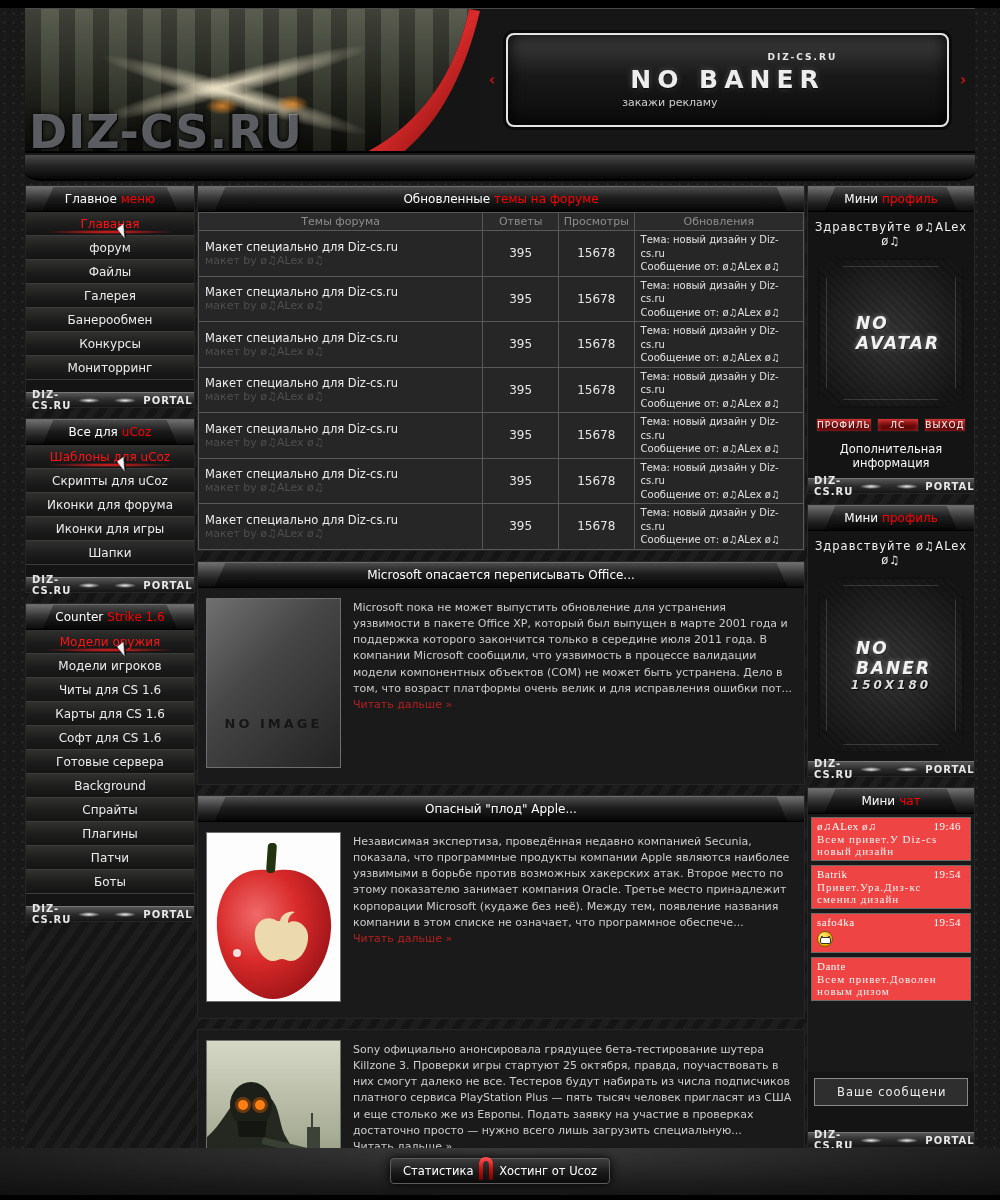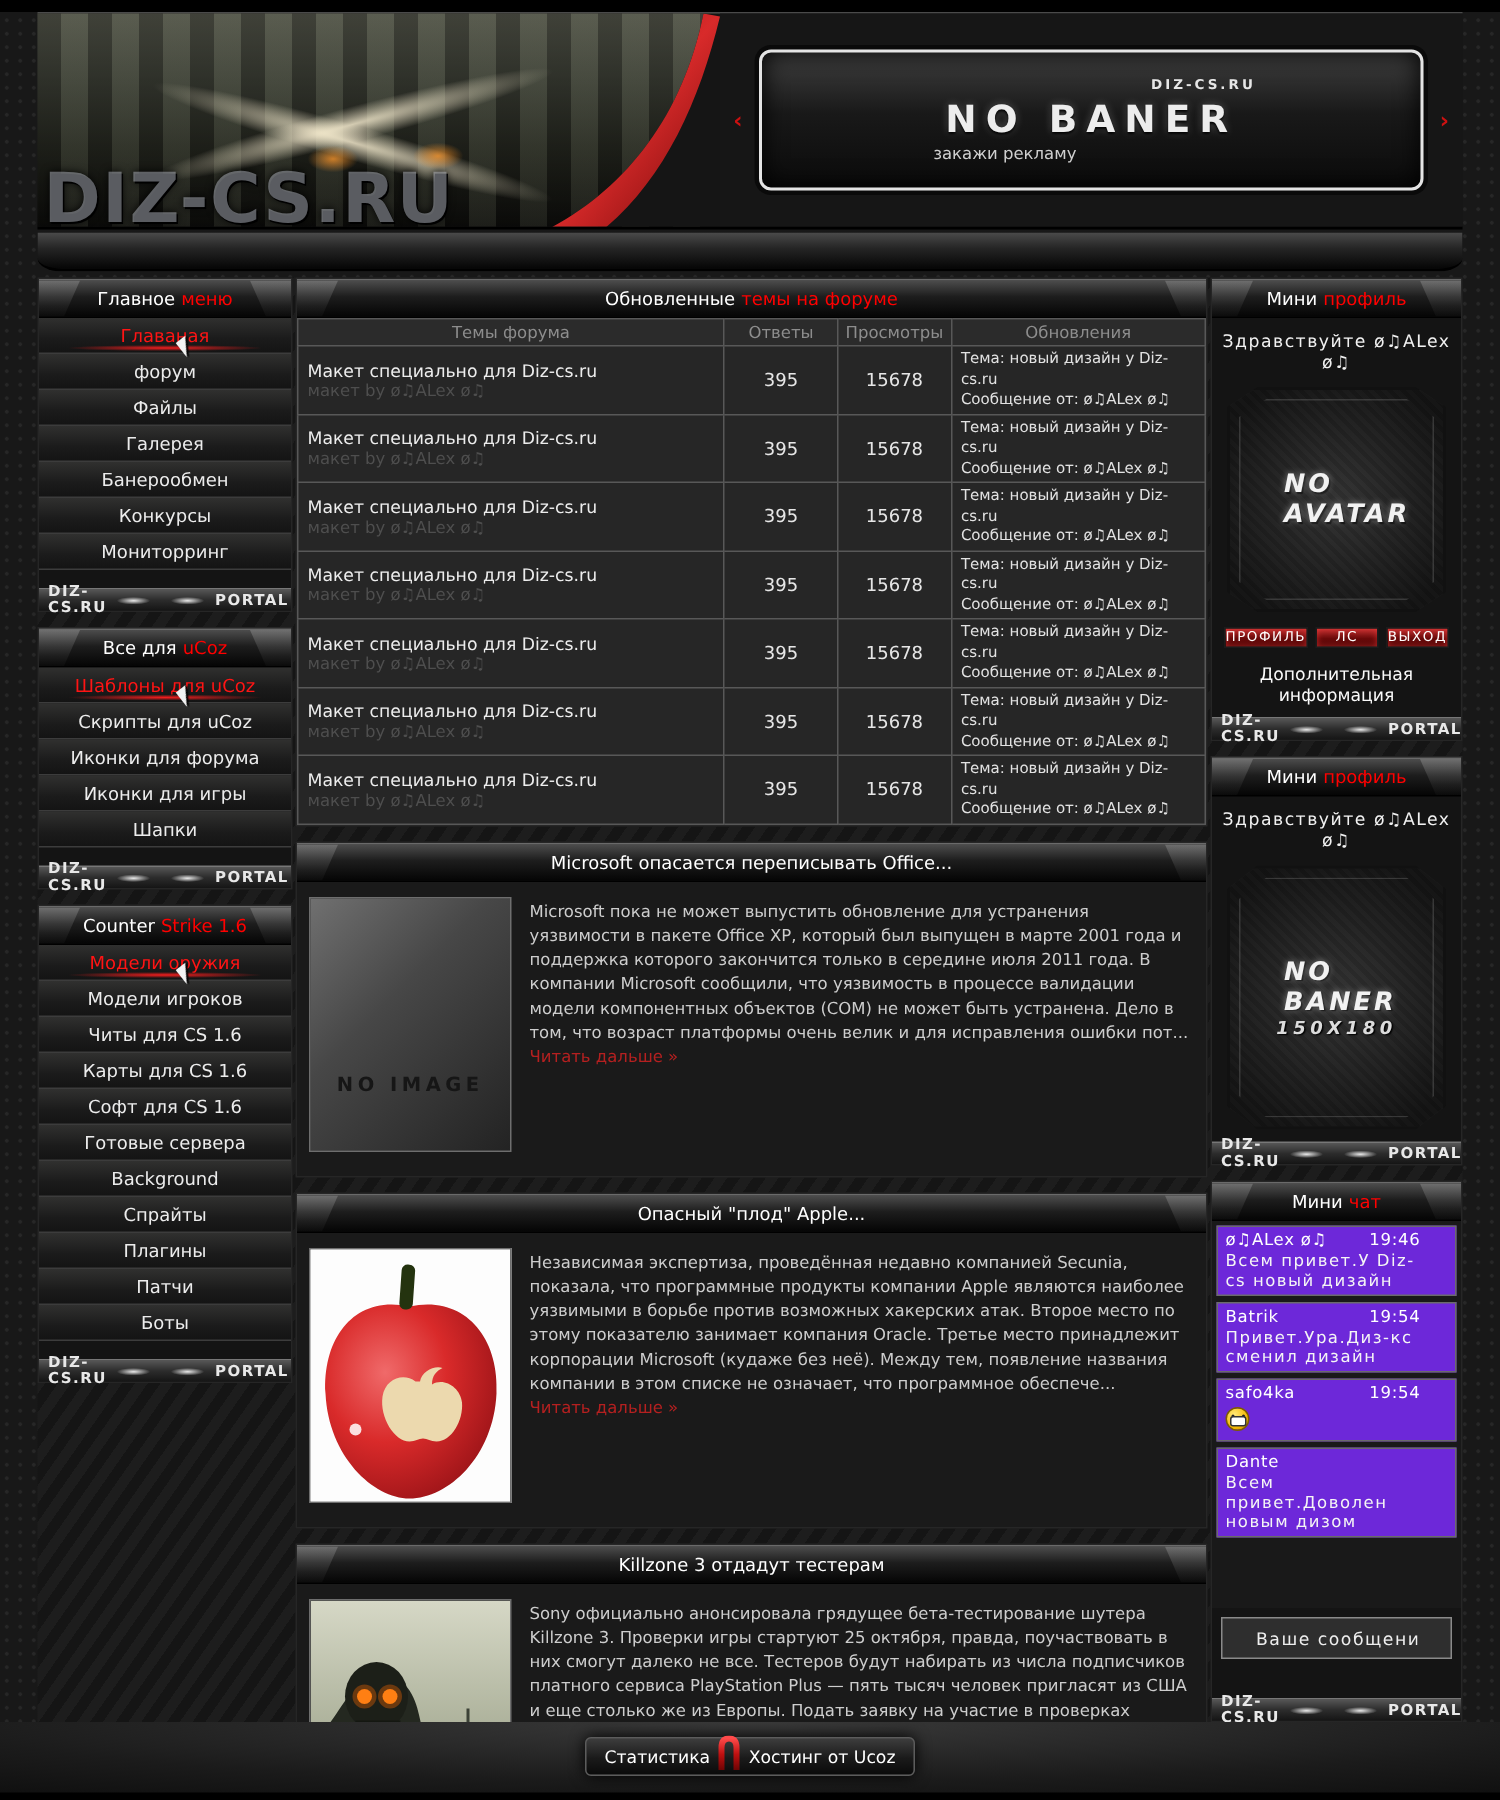--- a/index.html
+++ b/index.html
@@ -122,21 +122,21 @@
     text-shadow:0 0 5px rgba(255,255,255,.45), 1px 1px 1px #000;padding-left:36px; }
   .plate-small { font-size:12px; font-weight:bold; letter-spacing:3px; color:#dcdcdc; font-style:italic;
     text-shadow:1px 1px 1px #000; }
   .btn-row { display:flex; gap:5px; padding:2px 8px 6px 8px; background:#141414; }
   .red-btn { flex:1; height:14px; line-height:13px; text-align:center; font-size:9px; letter-spacing:1px; color:#fff;
     background: linear-gradient(180deg,#c03030 0%, #6b0a0a 55%, #4a0505 100%);
     border:1px solid #1c1c1c; box-shadow: inset 0 0 4px rgba(255,60,60,.6); cursor:pointer; }
   .extra { padding:4px 0 8px 0; text-align:center; color:#fafafa; font-size:11.5px; background:#141414; }
 
   .chat-box { min-height:258px; background:#191919; padding:3px 3px; }
-  .chat-msg { background:#6d28d9; border:1px solid #6b6b6b; margin-bottom:4px; padding:2px 23px 3px 5px; }
+  .chat-msg { background:#ef4444; border:1px solid #6b6b6b; margin-bottom:4px; padding:2px 9px 3px 5px;font-family:Liberation Serif, serif; }
   .cm-head { display:flex; justify-content:space-between; color:#fff; font-size:11px; letter-spacing:.5px; }
   .cm-text { color:#f5f5f5; font-size:11px; letter-spacing:1px; margin-top:1px; }
   .smiley { display:inline-block; width:16px; height:16px; border-radius:50%; position:relative; margin-top:2px;
     background: radial-gradient(circle at 35% 30%, #ffe97a, #f5b800 65%, #b67c00); border:1px solid #7c5c00; }
   .smiley::before { content:''; position:absolute; top:4px; left:3px; width:2px; height:2px; border-radius:50%;
     background:#222; box-shadow:7px 0 0 #222; }
   .smiley::after { content:''; position:absolute; bottom:2px; left:2px; width:9px; height:5px;
     background:#fff; border:1px solid #333; border-radius:2px; }
   .chat-input { display:block; width:calc(100% - 12px); margin:6px 6px 4px 6px; height:28px;
     background:#2e2e2e; border:1px solid #8a8a8a; color:#eee; font-size:11.5px; letter-spacing:1px;
@@ -539,23 +539,20 @@
               </svg>
             </div>
             <div class="article-body">
               <span>Независимая экспертиза, проведённая недавно компанией Secunia, показала, что программные продукты компании Apple являются наиболее уязвимыми в борьбе против возможных хакерских атак. Второе место по этому показателю занимает компания Oracle. Третье место принадлежит корпорации Microsoft (кудаже без неё). Между тем, появление названия компании в этом списке не означает, что программное обеспече...</span><br>
               <a class="more redlink">Читать дальше »</a>
             </div>
           </div>
         </div>
 
         <div class="block">
-          <div class="panel-title">
-            <span>Killzone 3 отдадут тестерам</span>
-          </div>
           <div class="article">
             <div class="thumb">
               <svg width="133" height="168" viewBox="0 0 133 168">
                 <defs>
                   <linearGradient id="kzsky" x1="0" y1="0" x2="0" y2="1">
                     <stop offset="0" stop-color="#d6d8c6"></stop>
                       <stop offset=".55" stop-color="#a9ae97"></stop>
                       <stop offset="1" stop-color="#6d735c"></stop>
                   </linearGradient>
                 </defs>

